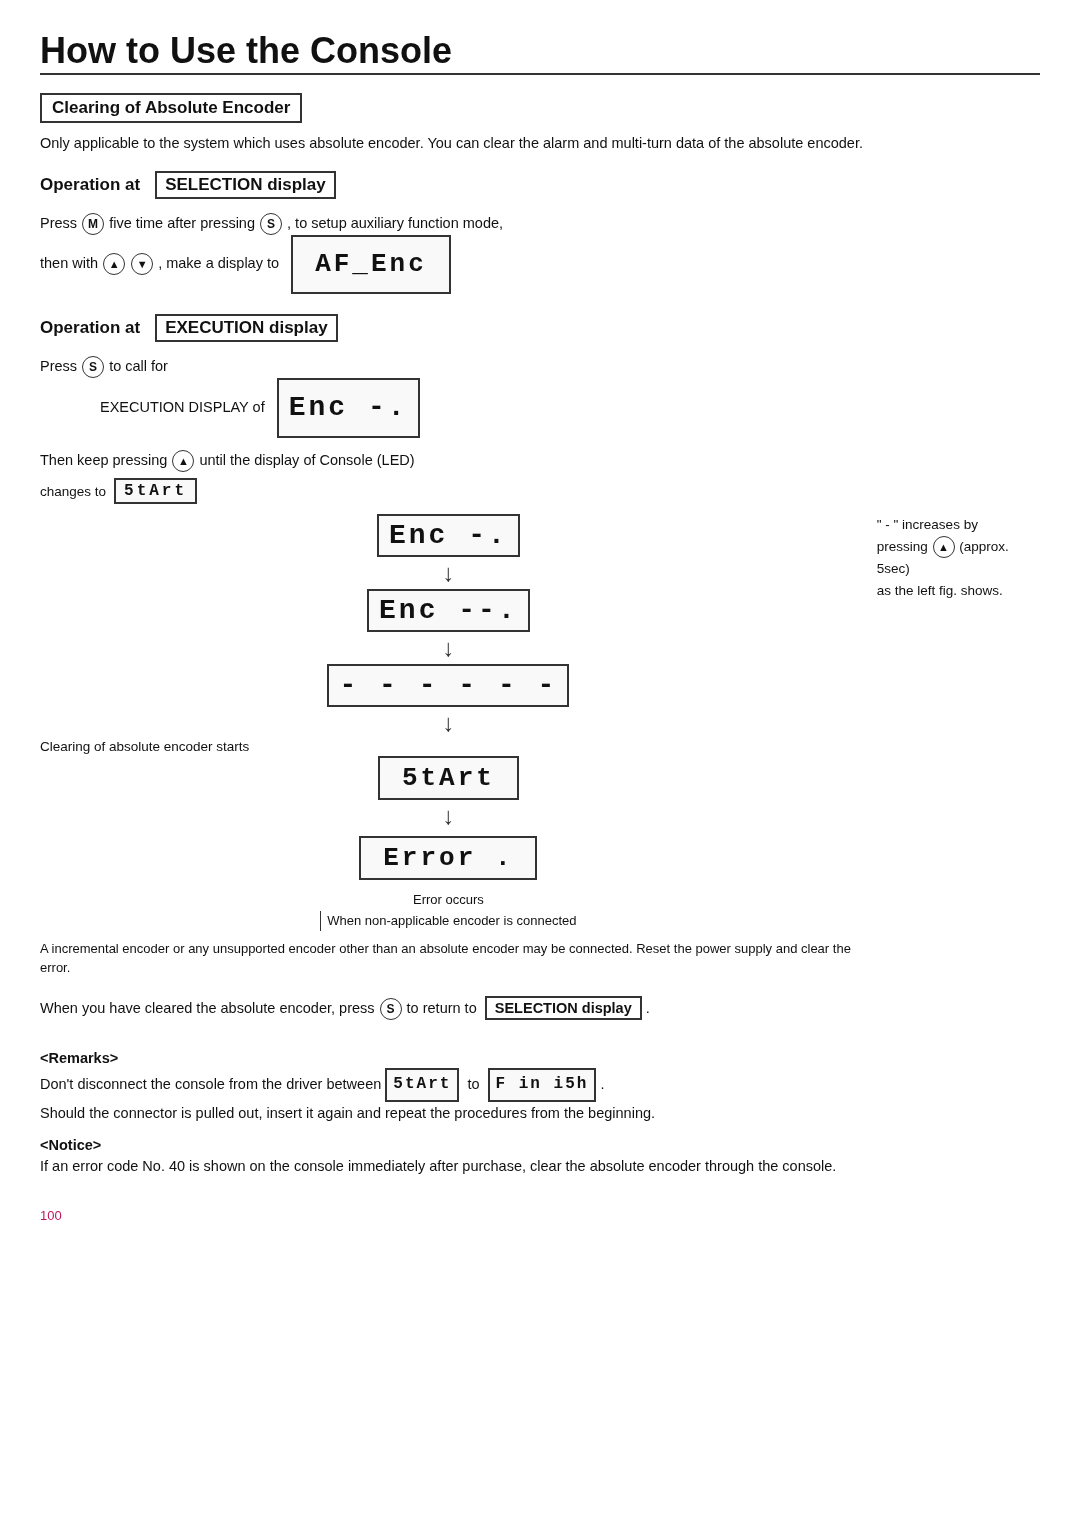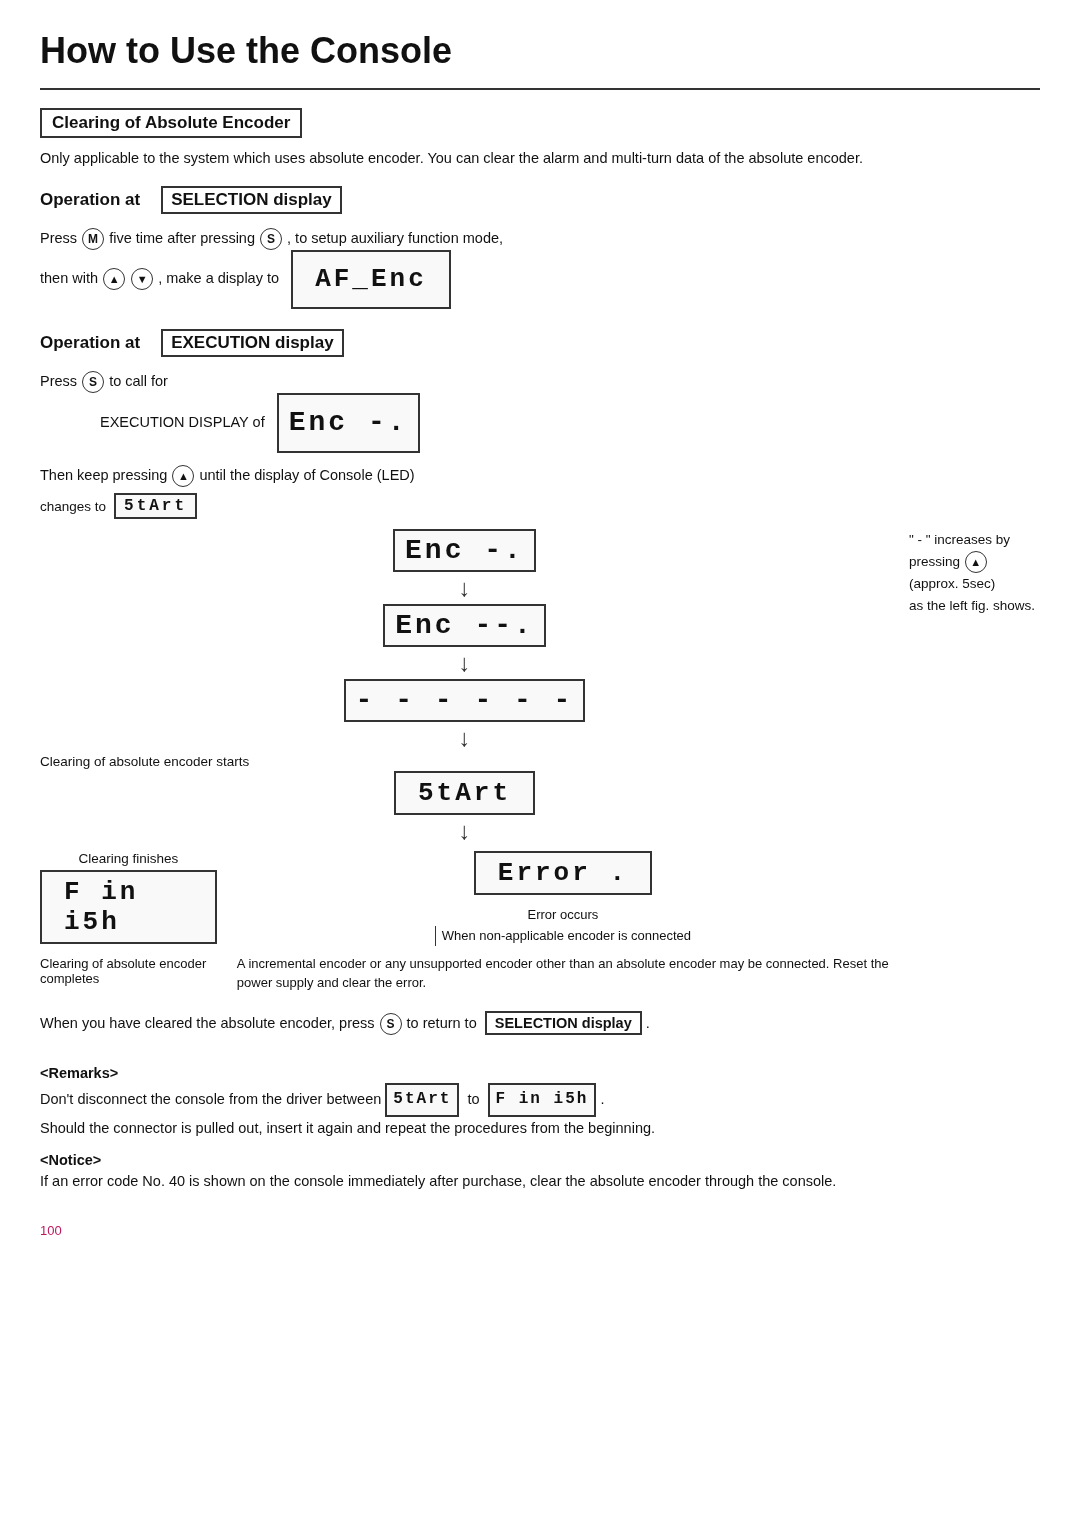--- a/index.html
+++ b/index.html
@@ -8,40 +8,40 @@
       color: #111;
       font-family: Arial, Helvetica, sans-serif;
       font-size: 15px;
       padding: 30px 40px 40px 40px;
       max-width: 1080px;
     }
     h1 {
       font-size: 36px;
       font-weight: bold;
       border-bottom: 2px solid #333;
-      padding-bottom: 16px;
+      padding-bottom: 1px;
       margin-bottom: 18px;
     }
     .section-box {
       border: 2px solid #333;
       display: inline-block;
       padding: 3px 10px;
       font-weight: bold;
       font-size: 17px;
       margin-bottom: 10px;
     }
     .intro-text {
       font-size: 14.5px;
       margin-bottom: 16px;
       line-height: 1.5;
     }
     .operation-header {
       display: flex;
       align-items: center;
-      gap: 21px;
+      gap: 15px;
       margin-bottom: 12px;
       text-align: center;
     }
     .operation-header .label {
       font-weight: bold;
       font-size: 17px;
     }
     .operation-header .display-tag {
       border: 2px solid #333;
       padding: 2px 8px;
@@ -306,25 +306,20 @@
       <div class="arrow-down">↓</div>
 
       <div style="display:flex;align-items:center;gap:8px;width:100%;justify-content:flex-start;">
         <span class="start-label">Clearing of absolute encoder starts</span>
       </div>
       <span class="lcd-box large">5tArt</span>
       <div class="arrow-down">↓</div>
 
       <div class="branching-row">
 
-        <div class="branch-col">
-          <div class="flow-label">Clearing finishes</div>
-          <span class="lcd-box large">F in i5h</span>
-          <div class="branch-label">Clearing of absolute encoder completes</div>
-        </div>
 
         <div class="branch-col">
           <span class="lcd-box large">Error .</span>
           <div class="branch-label">Error occurs</div>
           <div class="error-note">When non-applicable encoder is connected</div>
           <div class="error-explain">A incremental encoder or any unsupported encoder other than an absolute encoder may be connected. Reset the power supply and clear the error.</div>
         </div>
       </div>
     </div>
 

